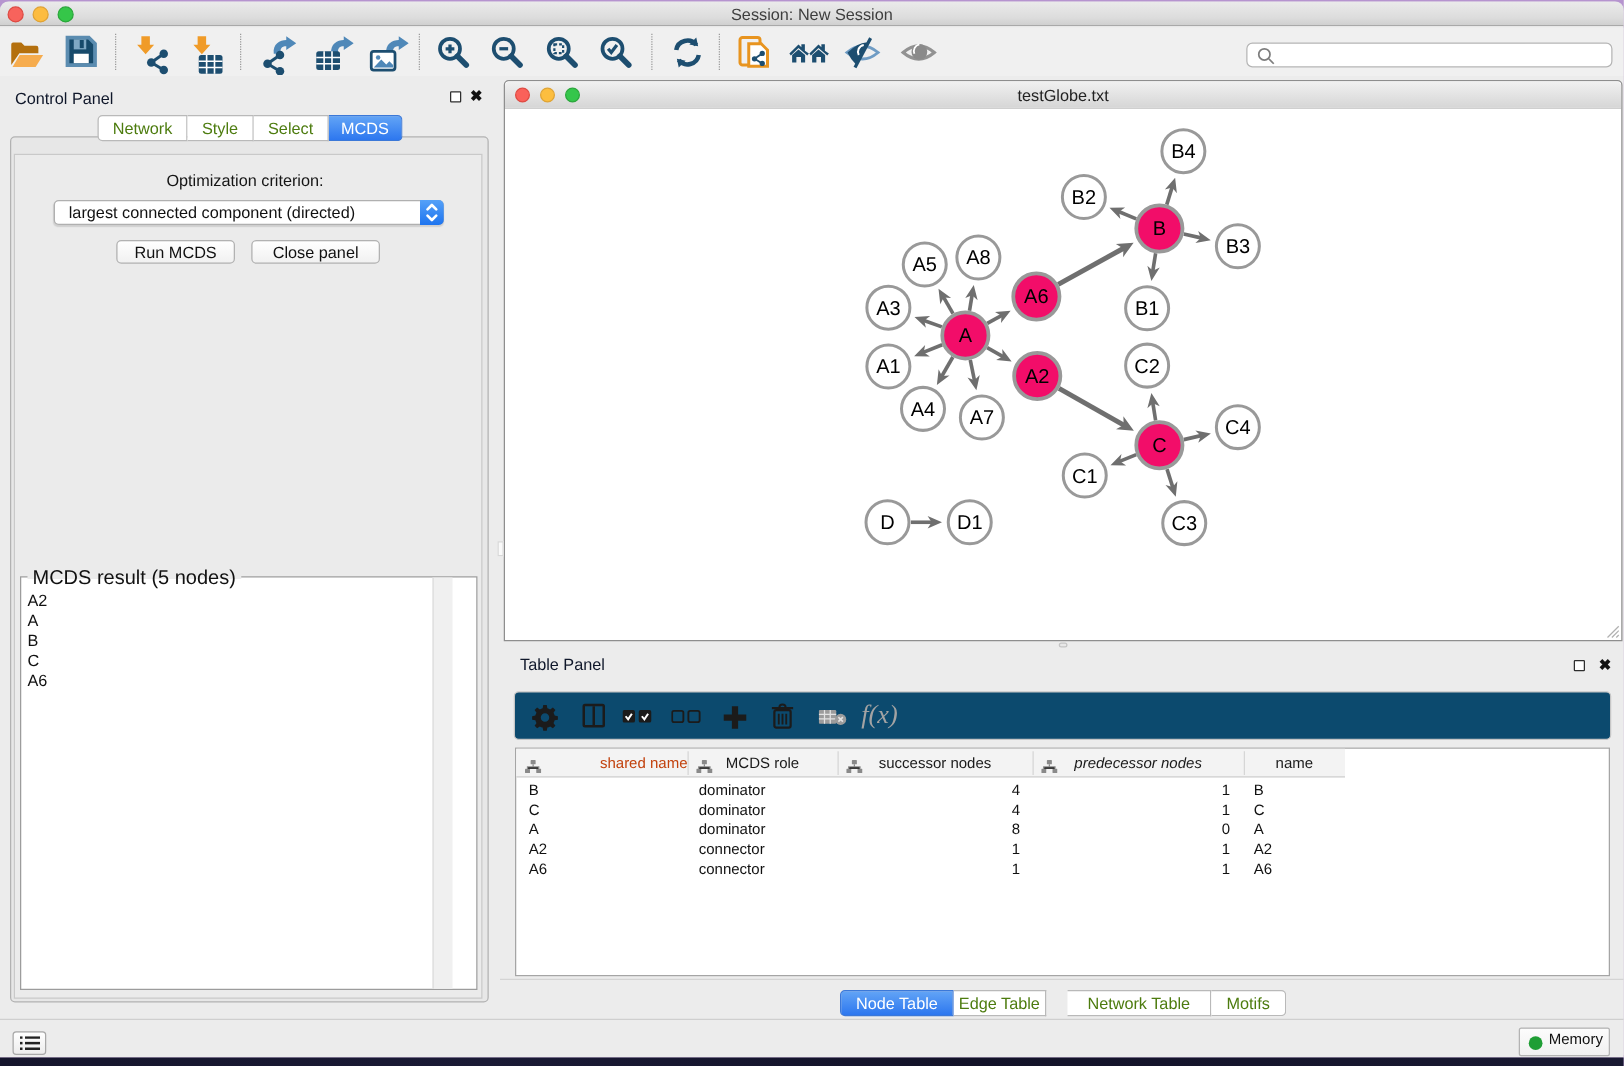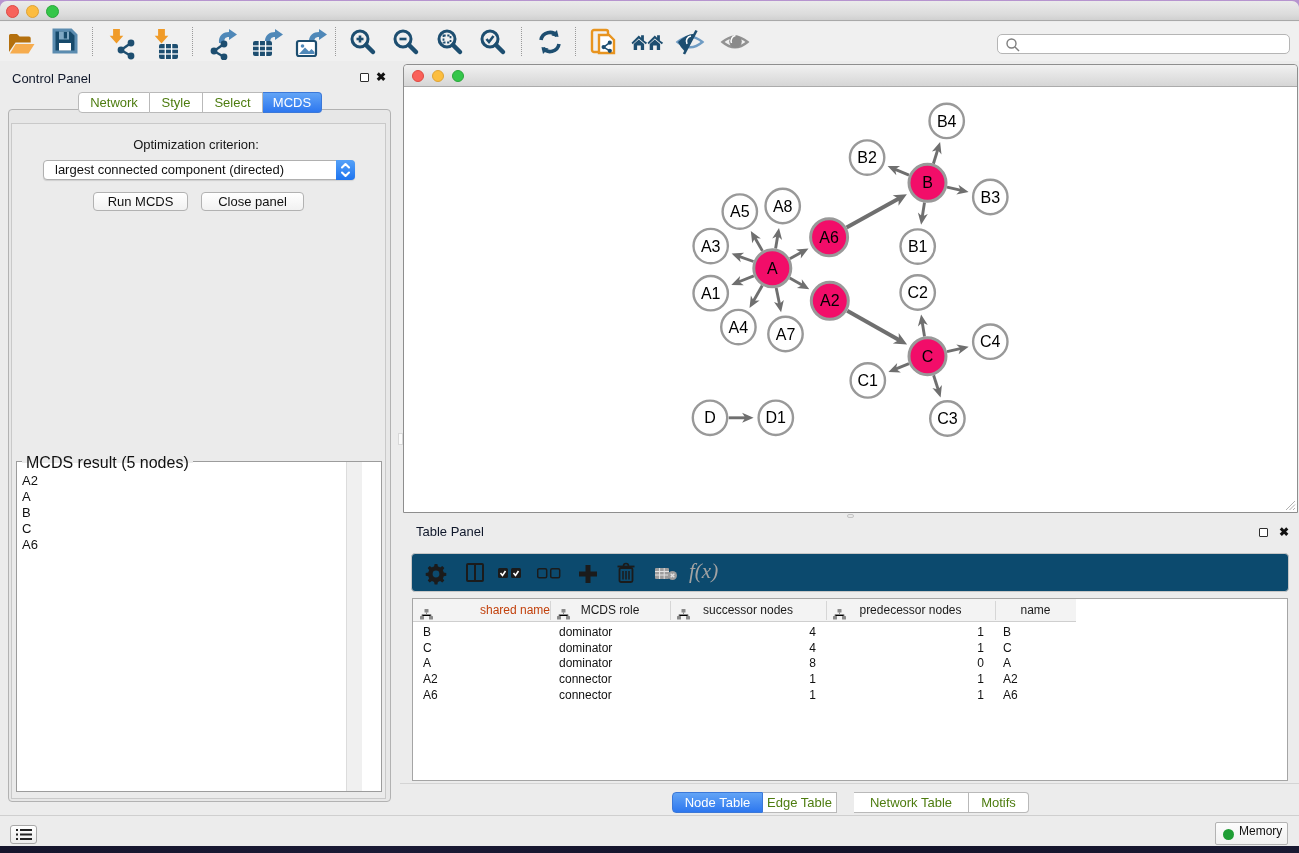--- a/index.html
+++ b/index.html
@@ -21,20 +21,21 @@
 .tabsel{background:linear-gradient(#62a4f6,#2d77ef);color:#fff;border-color:#3b78d8;}
 .btn{position:absolute;height:19px;background:linear-gradient(#ffffff,#f1f1f1);border:1px solid #b2b2b2;border-radius:4px;font-size:13px;color:#111;text-align:center;line-height:17px;}
 .rowtext{font-size:12px;color:#111;}
 </style></head><body>
 
 <div class="win"></div>
 <div class="titlebar">
 <div class="tl" style="left:6px;background:#f7635c;border:1px solid #dd4a43;"></div>
 <div class="tl" style="left:26px;background:#fcbc40;border:1px solid #dfa235;"></div>
 <div class="tl" style="left:46px;background:#35c649;border:1px solid #2aa73a;"></div>
+<div class="title">Session: New Session</div>
 </div>
 <div class="toolbar">
 <div class="tsep" style="left:92px;"></div>
 <div class="tsep" style="left:192px;"></div>
 <div class="tsep" style="left:335px;"></div>
 <div class="tsep" style="left:521px;"></div>
 <div class="tsep" style="left:575px;"></div>
 <div class="ticon" style="left:6px;width:32px;height:32px;"><svg width="30" height="30" viewBox="0 0 30 30">
 <path d="M3 24 V7.5 Q3 6 4.5 6 H11 L13.6 8.6 H23 Q24.7 8.6 24.7 10.3 V14.5 H9.5 z" fill="#b4700e"></path>
 <path d="M9.7 16 H28.5 L22.5 25.5 H4 z" fill="#f6ac4e"></path>
@@ -218,20 +219,21 @@
     </div>
 <div class="abs" style="left:1215px;top:761px;width:73px;height:23px;background:linear-gradient(#fcfcfc,#f1f1f1);border:1px solid #b3b3b3;border-radius:2px;">
       <div class="abs" style="left:7px;top:5.5px;width:11px;height:11px;border-radius:50%;background:#1f9e35;"></div>
       <div class="abs" style="left:23px;top:1px;font-size:12px;color:#111;">Memory</div>
     </div>
 <div class="abs" style="left:403px;top:3px;width:895px;height:449px;background:#fff;border:1px solid #8e8e8e;border-radius:4px 4px 0 0;">
 <div class="abs" style="left:0;top:0;width:893px;height:22px;background:linear-gradient(#f1f1f1,#d6d6d6);border-bottom:1px solid #ababab;border-radius:4px 4px 0 0;">
 <div class="tl" style="left:8px;top:5px;width:12px;height:12px;background:#fa615a;border:1px solid #df4a42;"></div>
 <div class="tl" style="left:28px;top:5px;width:12px;height:12px;background:#fcbe3f;border:1px solid #dfa435;"></div>
 <div class="tl" style="left:48px;top:5px;width:12px;height:12px;background:#35c64b;border:1px solid #2aa73b;"></div>
+<div class="abs" style="left:0;top:4px;width:100%;text-align:center;font-size:13px;color:#222;">testGlobe.txt</div>
 </div>
 <svg width="12" height="12" viewBox="0 0 12 12" style="position:absolute;right:1px;bottom:1px;">
         <g stroke="#b0b0b0" stroke-width="1">
           <line x1="11" y1="2" x2="2" y2="11"></line>
           <line x1="11" y1="5.5" x2="5.5" y2="11"></line>
           <line x1="11" y1="9" x2="9" y2="11"></line>
         </g>
       </svg>
 </div>
 <svg width="894" height="426" viewBox="403 86 894 426" style="position:absolute;left:403px;top:25px;">
@@ -403,21 +405,21 @@
 <div class="abs" style="left:420px;top:7px;"><svg width="13" height="11" viewBox="0 0 13 11">
           <g fill="#8a8a8a">
             <rect x="4.5" y="0" width="4" height="3.4" rx="0.5"></rect>
             <rect x="0" y="7" width="4" height="3.4" rx="0.5"></rect>
             <rect x="9" y="7" width="4" height="3.4" rx="0.5"></rect>
           </g>
           <g stroke="#8a8a8a" stroke-width="1">
             <path d="M6.5 3.4 V5.5 M2 7 V5.5 H11 V7"></path>
           </g>
         </svg></div>
-<div class="abs" style="left:413px;top:4px;width:169px;text-align:center;font-size:12px;color:#1a1a1a;">predecessor nodes</div>
+<div class="abs" style="left:413px;top:4px;width:169px;text-align:center;font-size:12px;color:#1a1a1a;font-style:italic;">predecessor nodes</div>
 <div class="abs" style="left:582px;top:2px;width:0;height:19px;border-left:1px solid #d6d6d6;"></div>
 <div class="abs" style="left:582px;top:4px;width:81px;text-align:center;font-size:12px;color:#1a1a1a;">name</div>
 <div class="abs rowtext" style="left:10px;top:26px;">B</div>
 <div class="abs rowtext" style="left:146px;top:26px;">dominator</div>
 <div class="abs rowtext" style="left:257px;top:26px;width:146px;text-align:right;">4</div>
 <div class="abs rowtext" style="left:413px;top:26px;width:158px;text-align:right;">1</div>
 <div class="abs rowtext" style="left:590px;top:26px;">B</div>
 <div class="abs rowtext" style="left:10px;top:41.7px;">C</div>
 <div class="abs rowtext" style="left:146px;top:41.7px;">dominator</div>
 <div class="abs rowtext" style="left:257px;top:41.7px;width:146px;text-align:right;">4</div>

